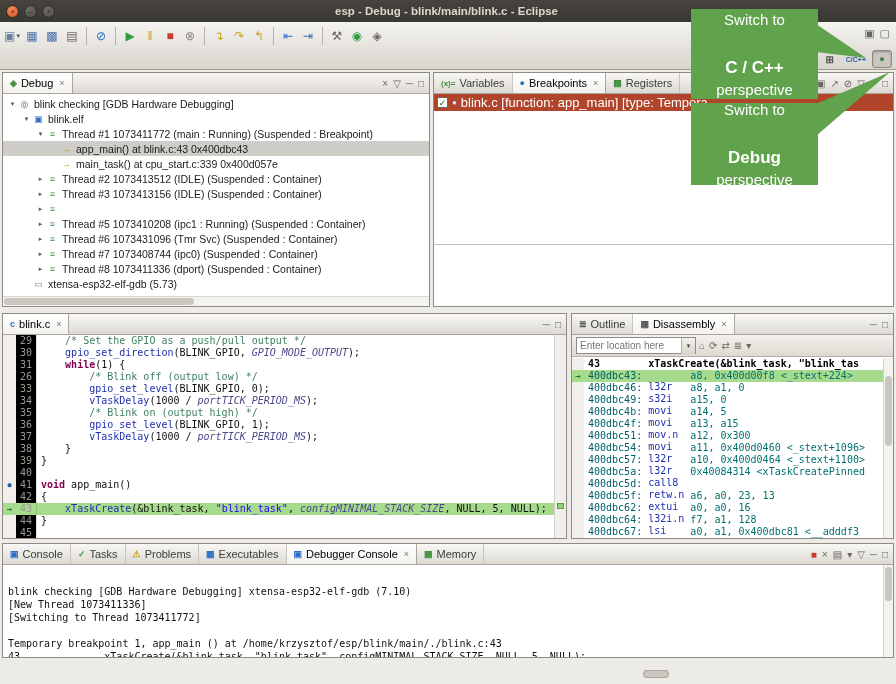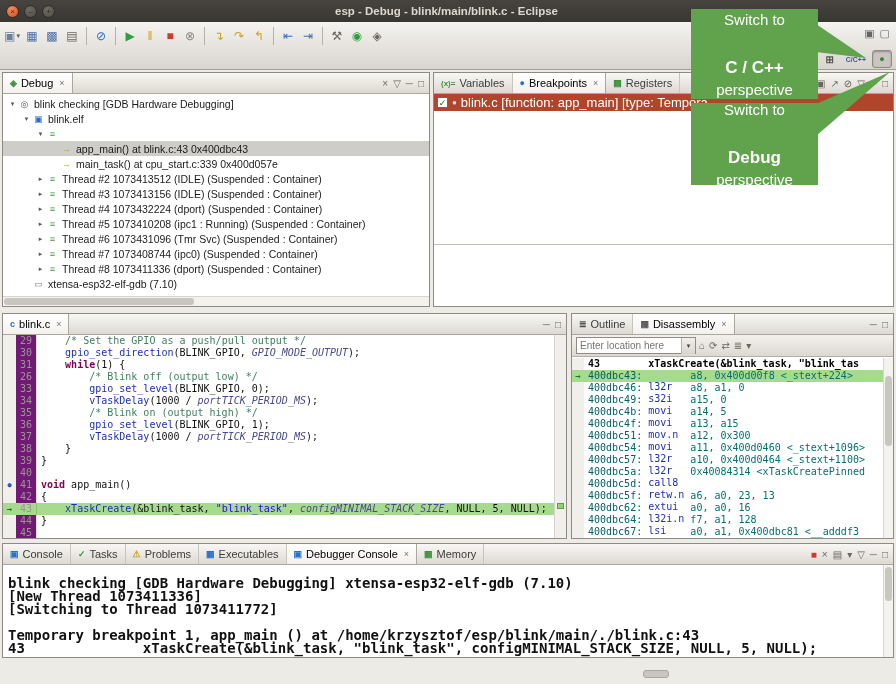--- a/index.html
+++ b/index.html
@@ -66,21 +66,21 @@
   .bp-text{font-size:13px;white-space:nowrap;overflow:hidden;}
   .bp-divider{position:absolute;left:0;right:0;top:150px;height:1px;background:#c5c1b9;}
   .bp-details{position:absolute;left:0;right:0;top:151px;bottom:0;padding:8px;font-size:10.5px;color:#333;background:#fff;}
 
   
   .code{position:absolute;left:0;top:0;right:12px;bottom:0;overflow:hidden;font-family:"DejaVu Sans Mono",monospace;font-size:10px;}
   .cline{height:12px;line-height:12px;display:flex;white-space:pre;}
   .gmark{width:13px;flex:none;background:#f1efeb;font-size:8px;text-align:center;line-height:12px;}
   .gmark.ip{color:#1f7a2e;font-weight:bold;font-size:9px;}
   .gmark.bp{color:#2a5db0;font-size:7px;}
-  .gnum{width:21px;flex:none;background:#701a75;border-right:1px solid #e3e1dc;color:#9a978f;text-align:right;padding-right:4px;}
+  .gnum{width:21px;flex:none;background:#000000;border-right:1px solid #e3e1dc;color:#9a978f;text-align:right;padding-right:4px;}
   .ctext{padding-left:4px;}
   .cline.cur{background:#a6db8e;}
   .cline.cur .gmark,.cline.cur .gnum{background:transparent;border-right-color:#8cc474;}
   .tk-pl{color:#111;}
   .tk-cmt{color:#3f7f5f;}
   .tk-kw{color:#7f0055;font-weight:bold;}
   .tk-str{color:#2a00ff;}
   .tk-mac{color:#4a4a8a;font-style:italic;}
   .tk-fn{color:#1f2fb0;}
   .overview-ruler{position:absolute;right:0;top:0;bottom:0;width:12px;background:#f1efeb;border-left:1px solid #d4d1ca;}
@@ -101,21 +101,21 @@
   .dmnem{color:#1f2fb0;margin-top:11px;}
   .dops{color:#007070;}
   .vscroll{position:absolute;right:0;width:10px;background:#f3f2ef;border-left:1px solid #d8d5ce;}
   .vscroll .handle{position:absolute;left:1px;right:1px;background:#c9c6bf;border-radius:4px;}
   #disasm-scroll{top:23px;bottom:0;}
   #disasm-scroll .handle{top:18px;height:70px;}
   #console-scroll{top:0;bottom:0;}
   #console-scroll .handle{top:2px;height:34px;}
 
   
-  .console-out{position:absolute;left:0;top:0;right:10px;bottom:0;padding:12px 0 0 5px;font-family:"DejaVu Sans Mono",monospace;font-size:14px;overflow:hidden;font-weight:bold;}
+  .console-out{position:absolute;left:0;top:0;right:10px;bottom:0;padding:20px 0 0 5px;font-family:"DejaVu Sans Mono",monospace;font-size:10px;overflow:hidden;}
   .kline{height:13px;line-height:13px;white-space:pre;color:#111;}
 
   
   .bottom-strip{position:absolute;left:0;top:658px;width:896px;height:26px;background:#edebe6;}
   .hscroll-handle{position:absolute;left:643px;top:12px;width:26px;height:8px;background:#c9c6bf;border:1px solid #aaa69e;border-radius:3px;}
 
   
   .callout{position:absolute;width:127px;z-index:56;color:#fff;text-align:center;display:flex;flex-direction:column;justify-content:center;gap:3px;font-size:15px;}
   #callout-cpp{left:691px;top:9px;height:90px;}
   #callout-debug{left:691px;top:103px;height:82px;}
@@ -235,20 +235,21 @@
           <span class="tlabel">blink checking [GDB Hardware Debugging]</span>
         </div>
         <div class="trow" style="padding-left: 18px;">
           <span class="texp">▾</span>
           <span class="ticon" style="color: rgb(42, 111, 201);">▣</span>
           <span class="tlabel">blink.elf</span>
         </div>
         <div class="trow" style="padding-left: 32px;">
           <span class="texp">▾</span>
           <span class="ticon" style="color: rgb(63, 143, 63);">≡</span>
+          <span class="tlabel">Thread #1 1073411772 (main : Running) (Suspended : Breakpoint)</span>
         </div>
         <div class="trow sel" style="padding-left: 46px;">
           <span class="texp"></span>
           <span class="ticon" style="color: rgb(201, 162, 39);">→</span>
           <span class="tlabel">app_main() at blink.c:43 0x400dbc43</span>
         </div>
         <div class="trow" style="padding-left: 46px;">
           <span class="texp"></span>
           <span class="ticon" style="color: rgb(201, 162, 39);">→</span>
           <span class="tlabel">main_task() at cpu_start.c:339 0x400d057e</span>
@@ -259,21 +260,20 @@
           <span class="tlabel">Thread #2 1073413512 (IDLE) (Suspended : Container)</span>
         </div>
         <div class="trow" style="padding-left: 32px;">
           <span class="texp">▸</span>
           <span class="ticon" style="color: rgb(63, 143, 63);">≡</span>
           <span class="tlabel">Thread #3 1073413156 (IDLE) (Suspended : Container)</span>
         </div>
         <div class="trow" style="padding-left: 32px;">
           <span class="texp">▸</span>
           <span class="ticon" style="color: rgb(63, 143, 63);">≡</span>
-          <span class="tlabel">Thread #4 1073432224 (dport) (Suspended : Container)</span>
         </div>
         <div class="trow" style="padding-left: 32px;">
           <span class="texp">▸</span>
           <span class="ticon" style="color: rgb(63, 143, 63);">≡</span>
           <span class="tlabel">Thread #5 1073410208 (ipc1 : Running) (Suspended : Container)</span>
         </div>
         <div class="trow" style="padding-left: 32px;">
           <span class="texp">▸</span>
           <span class="ticon" style="color: rgb(63, 143, 63);">≡</span>
           <span class="tlabel">Thread #6 1073431096 (Tmr Svc) (Suspended : Container)</span>
@@ -284,21 +284,21 @@
           <span class="tlabel">Thread #7 1073408744 (ipc0) (Suspended : Container)</span>
         </div>
         <div class="trow" style="padding-left: 32px;">
           <span class="texp">▸</span>
           <span class="ticon" style="color: rgb(63, 143, 63);">≡</span>
           <span class="tlabel">Thread #8 1073411336 (dport) (Suspended : Container)</span>
         </div>
         <div class="trow" style="padding-left: 18px;">
           <span class="texp"></span>
           <span class="ticon" style="color: rgb(138, 135, 127);">▭</span>
-          <span class="tlabel">xtensa-esp32-elf-gdb (7.10)</span>
+          <span class="tlabel">xtensa-esp32-elf-gdb (5.73)</span>
         </div>
       </div>
     <div class="hscroll">
         <span class="handle"></span>
       </div>
   </div>
 </div>
 
 <div class="panel" id="breakpoints-panel">
   <div class="phead">

